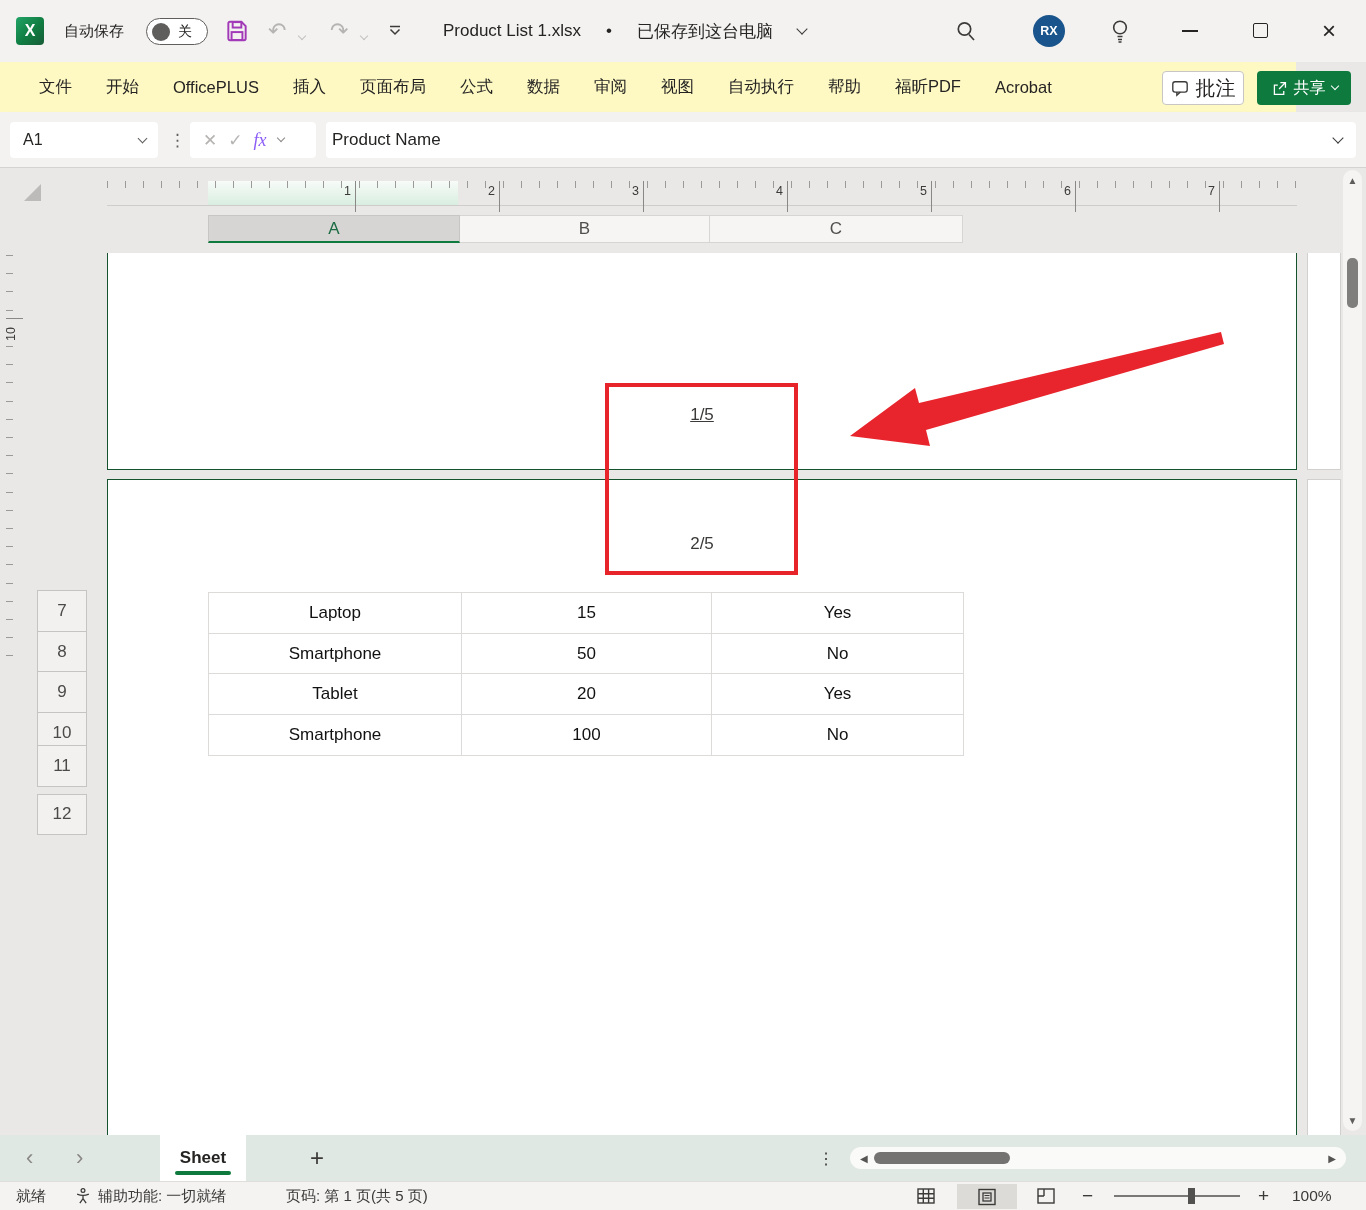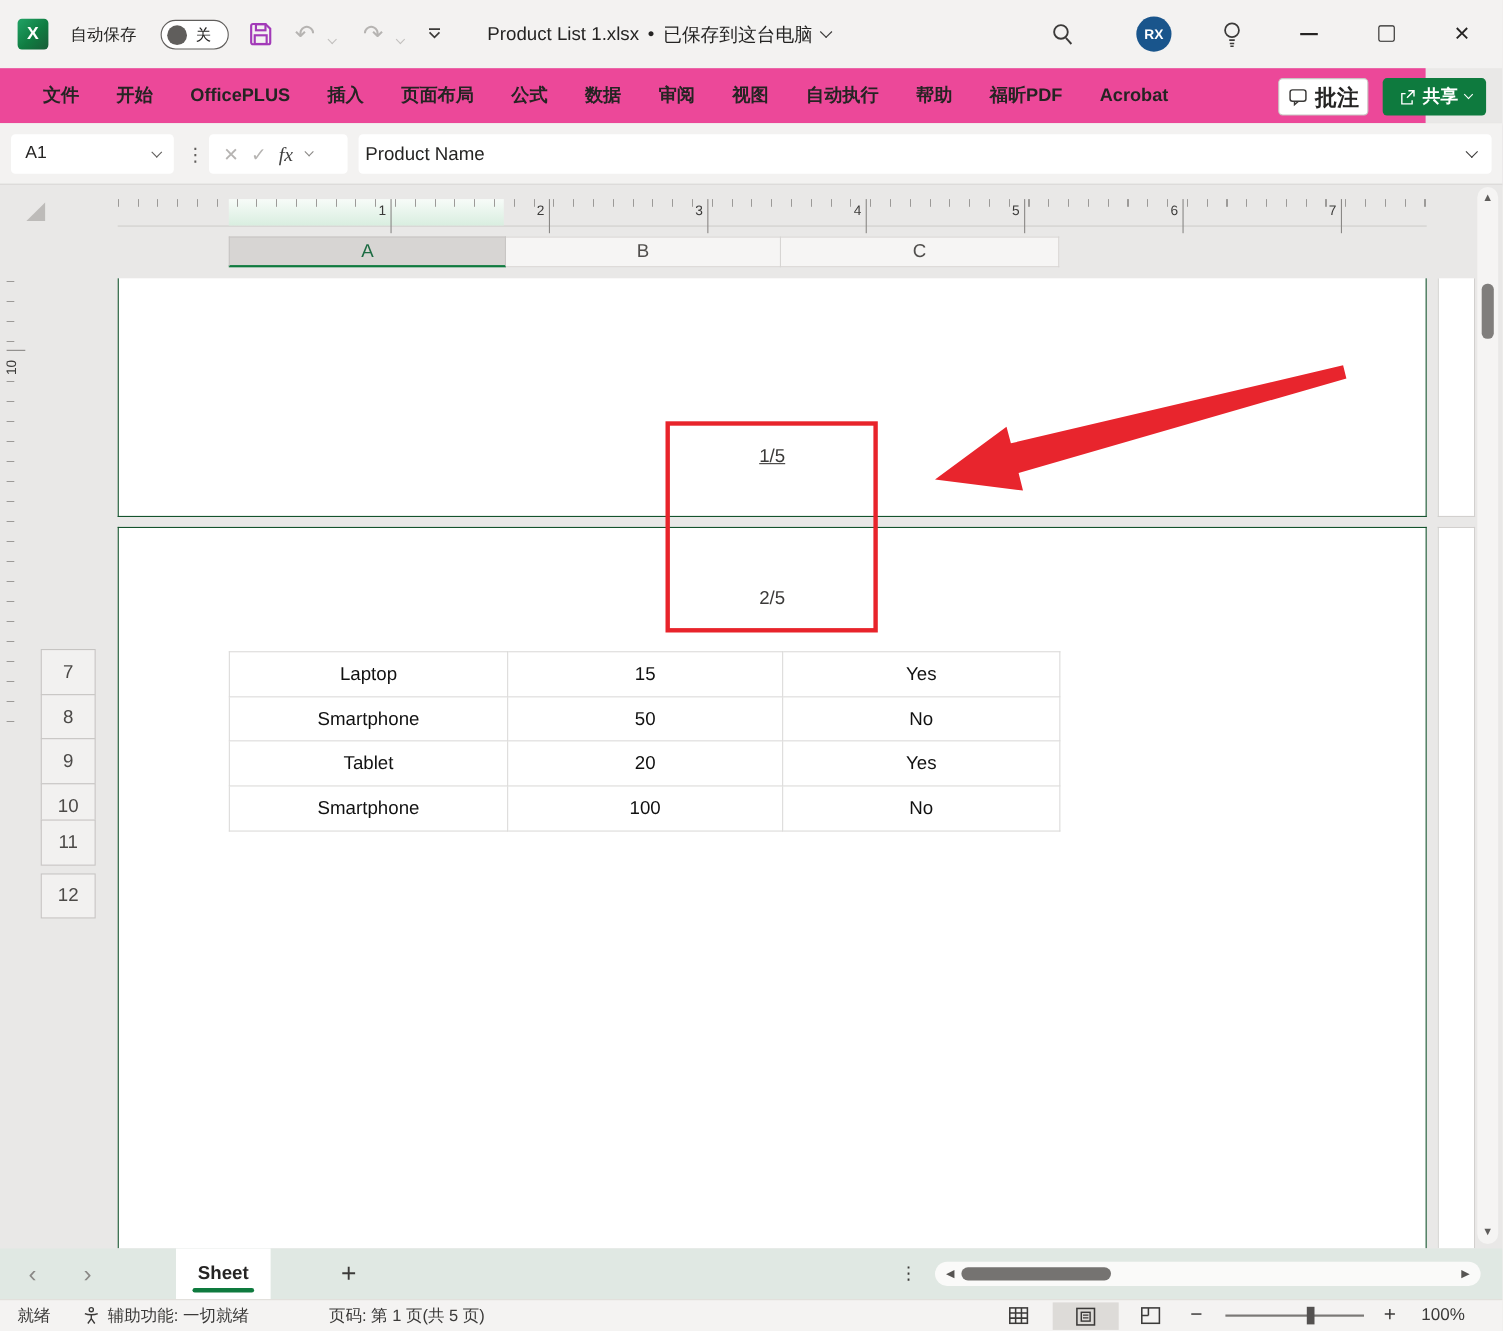--- a/index.html
+++ b/index.html
@@ -12,43 +12,43 @@
           background:linear-gradient(135deg,#21a366 0%,#107c41 55%,#185c37 100%);
           color:#fff; font-weight:bold; font-size:16px; display:flex; align-items:center; justify-content:center; }
   .autosave-label { position:absolute; left:64px; top:0; height:62px; display:flex; align-items:center; font-size:15px; }
   .toggle { position:absolute; left:146px; top:18px; width:62px; height:27px; border:1px solid #605e5c; border-radius:14px; background:#fff; display:flex; align-items:center; }
   .toggle .knob { width:18px; height:18px; border-radius:50%; background:#605e5c; margin-left:5px; }
   .toggle .state { margin-left:8px; font-size:14px; }
   .tb-icon { position:absolute; top:0; height:62px; display:flex; align-items:center; }
   .glyph-undo { font-size:22px; color:#b6b4b2; }
   .mini-chev { width:6px; height:6px; border-right:1.6px solid #c2c0be; border-bottom:1.6px solid #c2c0be; transform:rotate(45deg); }
   .chev { width:8px; height:8px; border-right:1.8px solid #444; border-bottom:1.8px solid #444; transform:rotate(45deg); margin-top:-4px; }
-  .title-group { position:absolute; left:443px; top:0; height:62px; display:flex; align-items:center; gap:8px; font-size:17px; }
+  .title-group { position:absolute; left:443px; top:0; height:62px; display:flex; align-items:center; gap:25px; font-size:17px; }
   .avatar { position:absolute; left:1033px; top:15px; width:32px; height:32px; border-radius:50%; background:#19558c; color:#fff; font-size:12.5px; font-weight:bold; display:flex; align-items:center; justify-content:center; }
   .win-min { position:absolute; left:1182px; top:30px; width:16px; height:2px; background:#252423; }
   .win-max { position:absolute; left:1253px; top:23px; width:15px; height:15px; border:1.6px solid #252423; border-radius:2px; }
   .win-close { position:absolute; left:1322px; top:0; height:62px; display:flex; align-items:center; font-size:24px; color:#252423; }
 
   
-  .ribbon { position:absolute; left:0; top:62px; width:1296px; height:50px; background:#ec4899;font-weight:bold; }
+  .ribbon { position:absolute; left:0; top:62px; width:1296px; height:50px; background:#fef9c3; }
   .tabs { position:absolute; left:22px; top:0; height:50px; display:flex; align-items:center; }
   .tab { padding:0 17px; font-size:16.5px; cursor:default; white-space:nowrap; }
   .comment-btn { position:absolute; left:1162px; top:9px; width:82px; height:34px; background:#fff; border:1px solid #c8c6c4; border-radius:4px; display:flex; align-items:center; justify-content:center; gap:7px; font-size:20px; }
   .share-btn { position:absolute; left:1257px; top:9px; width:94px; height:34px; background:#0e7a3e; border-radius:4px; color:#fff; display:flex; align-items:center; justify-content:center; gap:6px; font-size:16px; }
   .share-btn .chev { border-color:#fff; width:6px; height:6px; border-width:1.6px; }
 
   
   .formula-row { position:absolute; left:0; top:112px; width:1366px; height:56px; background:#f3f2f1; border-bottom:1px solid #d5d3d1; box-shadow:0 1px 2px rgba(0,0,0,.07); }
   .name-box { position:absolute; left:10px; top:10px; width:148px; height:36px; background:#fff; border-radius:4px; display:flex; align-items:center; font-size:16px; }
   .name-box .txt { margin-left:13px; flex:1; }
   .name-box .chev { margin-right:12px; }
   .dots-v { position:absolute; left:169px; top:10px; height:36px; display:flex; align-items:center; font-size:17px; color:#605e5c; letter-spacing:0; }
   .fx-group { position:absolute; left:190px; top:10px; width:126px; height:36px; background:#fff; border-radius:4px; display:flex; align-items:center; gap:11px; padding-left:13px; }
   .gray-glyph { color:#b6b4b2; font-size:17px; }
-  .fx-label { font-style:italic; font-family:"Liberation Serif", serif; font-size:18px; color:#404040; }
+  .fx-label { font-style:italic; font-family:"Liberation Serif", serif; font-size:18px; color:#8b5cf6; }
   .formula-input { position:absolute; left:326px; top:10px; width:1030px; height:36px; background:#fff; border-radius:4px; display:flex; align-items:center; font-size:17px; }
   .formula-input .txt { margin-left:6px; flex:1; }
   .formula-input .chev { margin-right:14px; }
 
   
   .worksheet { position:absolute; left:0; top:168px; width:1366px; height:967px; background:#e9e8e7; overflow:hidden; }
   .select-tri { position:absolute; left:24px; top:16px; width:0; height:0; border-bottom:17px solid #bdbbb9; border-left:17px solid transparent; }
   .hruler { position:absolute; left:107px; top:13px; width:1190px; height:25px; border-bottom:1px solid #cfcdcb; }
   .hr-green { position:absolute; left:101px; top:0; width:250px; height:100%; background:linear-gradient(180deg,#f7fbf8 0%,#d9eee0 100%); }
   .hr-ticks { position:absolute; left:0; right:0; top:0; height:7px; background:repeating-linear-gradient(to right,#9c9a98 0 1px,transparent 1px 18px); }
@@ -324,21 +324,21 @@
 
   <div class="statusbar">
     <div class="sb-item" style="left:16px;">就绪</div>
     <div class="sb-item" style="left:74px;">
       <svg width="18" height="18" viewBox="0 0 20 20">
         <circle cx="10" cy="4" r="2.1" fill="none" stroke="#3b3a39" stroke-width="1.4"></circle>
         <path d="M3.5 8 C7 9.5 13 9.5 16.5 8 M10 9.5 V13 M10 13 L6.5 18 M10 13 L13.5 18" fill="none" stroke="#3b3a39" stroke-width="1.4"></path>
       </svg>
     </div>
     <div class="sb-item" style="left:98px;">辅助功能: 一切就绪</div>
-    <div class="sb-item" style="left:299px;">页码: 第 1 页(共 5 页)</div>
+    <div class="sb-item" style="left:286px;">页码: 第 1 页(共 5 页)</div>
 
     <div class="sb-item view-btn" style="left:908px;width:36px;">
       <svg width="20" height="20" viewBox="0 0 20 20">
         <rect x="2" y="3" width="16" height="14" fill="none" stroke="#3b3a39" stroke-width="1.4"></rect>
         <path d="M7.3 3 V17 M12.6 3 V17 M2 7.7 H18 M2 12.3 H18" stroke="#3b3a39" stroke-width="1.4"></path>
       </svg>
     </div>
     <div class="sb-item view-btn view-sel" style="left:957px;width:60px;top:2px;height:25px;">
       <svg width="20" height="20" viewBox="0 0 20 20">
         <rect x="2" y="2.5" width="16" height="15" fill="none" stroke="#3b3a39" stroke-width="1.4"></rect>

